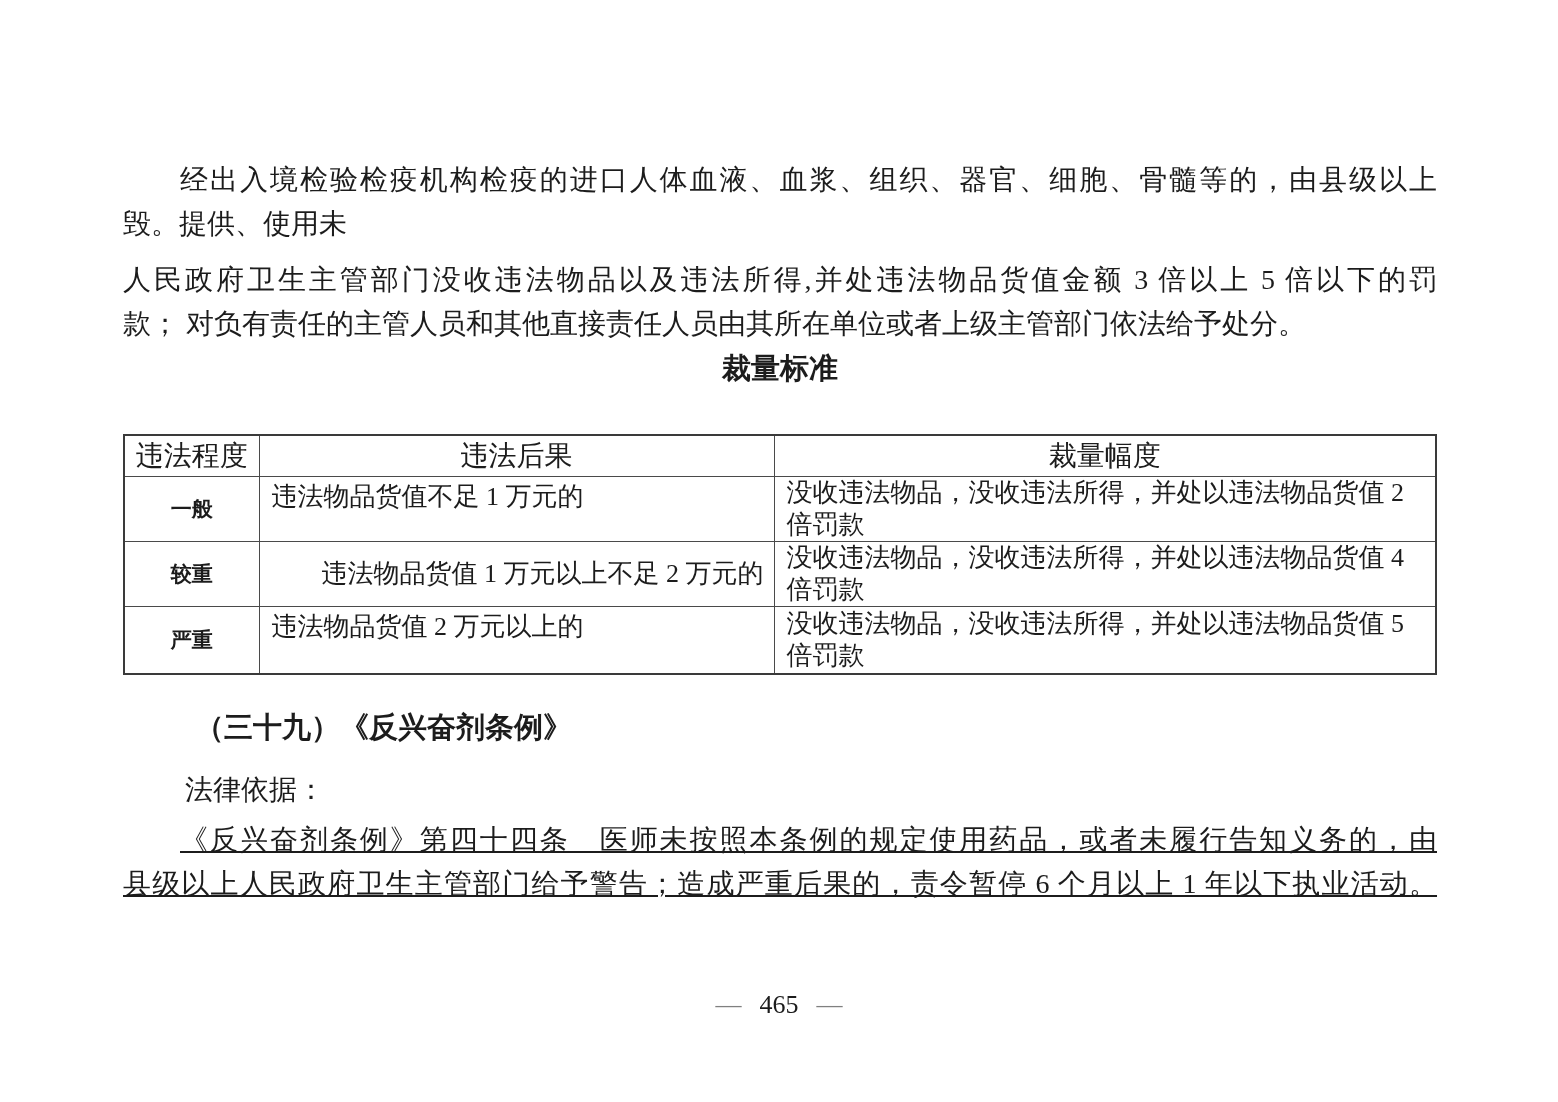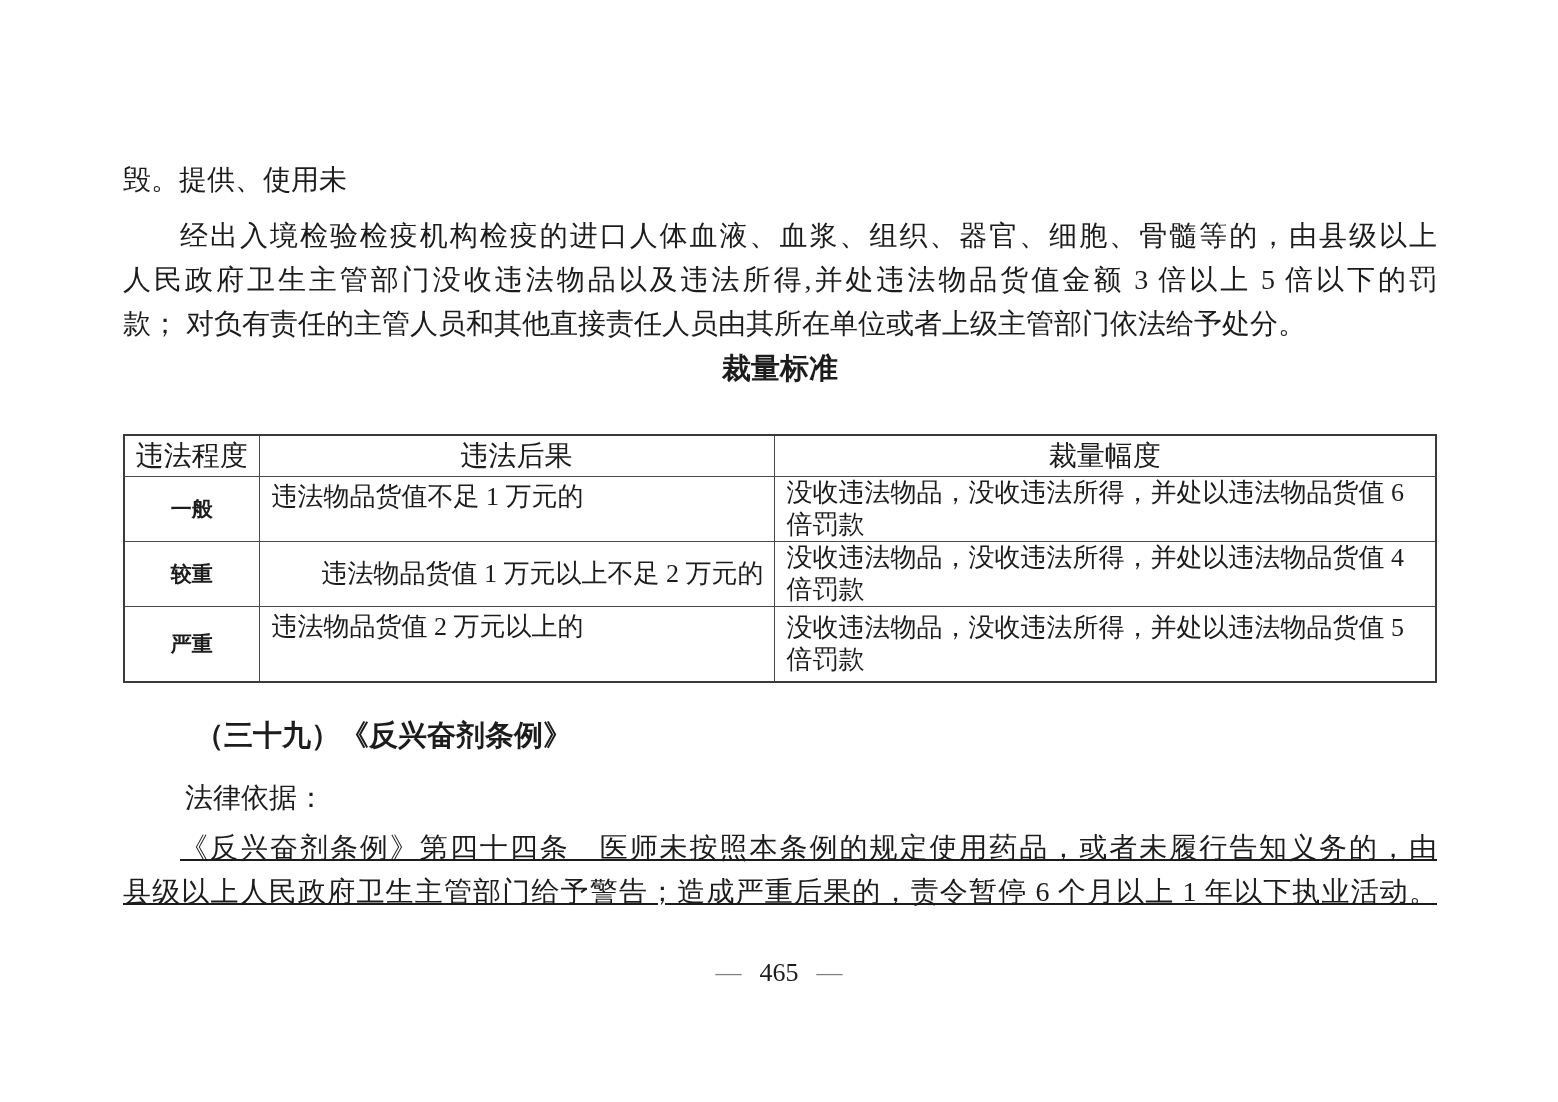--- a/index.html
+++ b/index.html
@@ -39,21 +39,21 @@
   table.penalty th, table.penalty td { border: 1px solid #4a4a4a; }
   table.penalty th {
     font-family: "Liberation Sans", sans-serif;
     font-size: 28px; font-weight: normal;
     text-align: center; vertical-align: middle;
     padding: 0;
   }
   thead tr { height: 41px; }
   tr.r1 { height: 64px; }
   tr.r2 { height: 30px; }
-  tr.r3 { height: 76px; border-radius: 29px; }
+  tr.r3 { height: 68px; border-radius: 29px; }
   td.degree {
     text-align: center; vertical-align: middle;
     font-weight: bold; font-size: 21px;
   }
   td.consequence {
     vertical-align: top;
     padding: 4px 10px 0 12px;
     font-size: 26px; line-height: 32px;
   }
   tr.r2 td.consequence { padding-top: 0; vertical-align: middle; text-align: right; }
@@ -72,36 +72,36 @@
     font-size: 30px; font-weight: bold; line-height: 42px;
   }
   .legal-label {
     margin-top: 23px; padding-left: 62px;
     font-size: 28px; line-height: 40px;
   }
   .legal { margin-top: 8px; text-decoration: underline; }
 
   .footer {
     position: absolute;
-    top: 958px; left: 0;
+    top: 990px; left: 0;
     width: 100%;
     text-align: center;
     font-size: 26px;
     color: #1c1c1c;
   }
   .footer .dash { color: #808080; padding: 0 18px; }
 </style>
 </head>
 <body>
 
 <div class="page">
 
   <div>
+    <div class="line just indent2">经出入境检验检疫机构检疫的进口人体血液、血浆、组织、器官、细胞、骨髓等的，由县级以上</div>
     <div class="line mb">毁。提供、使用未</div>
-    <div class="line just indent2">经出入境检验检疫机构检疫的进口人体血液、血浆、组织、器官、细胞、骨髓等的，由县级以上</div>
     <div class="line just">人民政府卫生主管部门没收违法物品以及违法所得,并处违法物品货值金额 3 倍以上 5 倍以下的罚</div>
     <div class="line">款； 对负有责任的主管人员和其他直接责任人员由其所在单位或者上级主管部门依法给予处分。</div>
   </div>
 
   <div class="table-title">裁量标准</div>
 
   <table class="penalty">
     <colgroup>
       <col style="width:135px">
       <col style="width:515px">
@@ -111,21 +111,21 @@
       <tr>
         <th>违法程度</th>
         <th>违法后果</th>
         <th>裁量幅度</th>
       </tr>
     </thead>
     <tbody>
       <tr class="r1">
         <td class="degree">一般</td>
         <td class="consequence">违法物品货值不足 1 万元的</td>
-        <td class="range">没收违法物品，没收违法所得，并处以违法物品货值 6 倍罚款</td>
+        <td class="range">没收违法物品，没收违法所得，并处以违法物品货值 2 倍罚款</td>
       </tr>
       <tr class="r2">
         <td class="degree">较重</td>
         <td class="consequence">违法物品货值 1 万元以上不足 2 万元的</td>
         <td class="range">没收违法物品，没收违法所得，并处以违法物品货值 4 倍罚款</td>
       </tr>
       <tr class="r3">
         <td class="degree">严重</td>
         <td class="consequence">违法物品货值 2 万元以上的</td>
         <td class="range">没收违法物品，没收违法所得，并处以违法物品货值 5 倍罚款</td>

